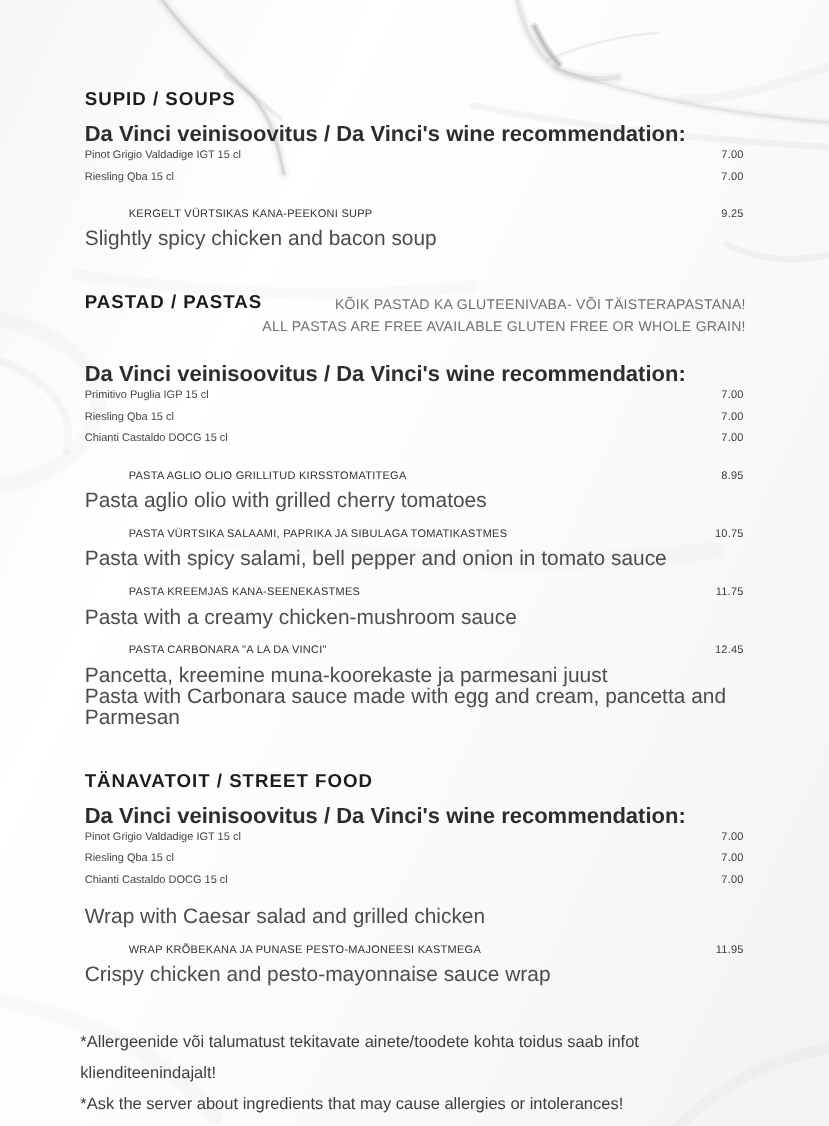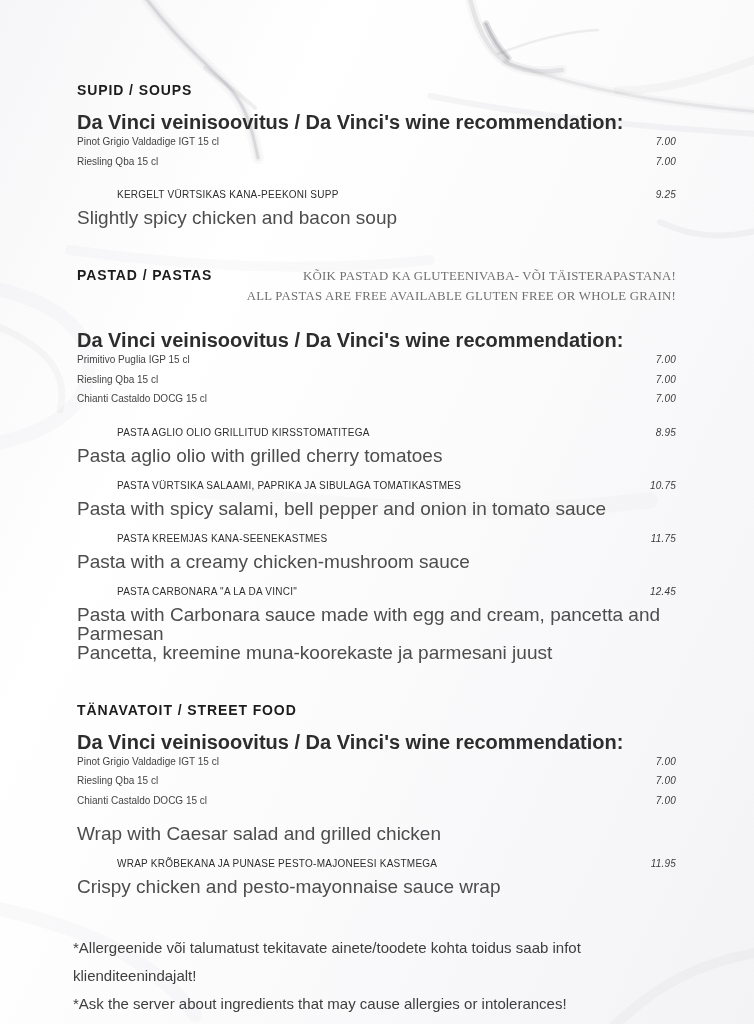--- a/index.html
+++ b/index.html
@@ -23,40 +23,39 @@
     padding: 80px 78px 0 77px;
     color: #3f3f3f;
   }
   .menu-section { margin-bottom: 38px; }
   .section-header {
     display: flex; justify-content: space-between; align-items: flex-start;
     margin-bottom: 12px;
   }
   .section-header.mb-lg { margin-bottom: 24px; }
   .section-title {
-    margin: 0; font-size: 14px; font-weight: bold;
+    margin: 0; font-size: 17px; font-weight: bold;
     letter-spacing: 0.9px; color: #1c1c1c; line-height: 20px;
     white-space: nowrap;
   }
   .section-note {
     text-align: right; font-size: 12.8px; color: #707070;
     line-height: 19.5px; letter-spacing: 0.25px; margin-top: 2px;
     white-space: nowrap;
-    font-family: Liberation Serif, serif;
   }
   .wine-block { margin-bottom: 14px; }
   .wine-heading {
     font-weight: bold; font-size: 20px; color: #2d2d2d; line-height: 20px;
   }
   .row {
     display: flex; justify-content: space-between; align-items: baseline;
     font-size: 10px; line-height: 19.5px; gap: 8px; white-space: nowrap;
   }
   .wine-name { color: #444444; }
-  .price { color: #3a3a3a; letter-spacing: 0.2px; font-style: italic; }
+  .price { color: #3a3a3a; letter-spacing: 0.2px; }
   .dish { margin-bottom: 11px; }
   .dish .row { line-height: 20px; }
   .dish-name { color: #2e2e2e; letter-spacing: 0.25px; margin-left: 40px; }
   .dish-desc {
     font-size: 19px; color: #4d4d4d; line-height: 19px; margin-top: 3px;
   }
   .dish-desc + .dish-desc { margin-top: 0; }
   .footer {
     margin-top: 22px; margin-left: -4px;
     font-size: 15px; color: #3e3e3e; line-height: 28px;
@@ -166,22 +165,22 @@
           <span class="dish-name">PASTA KREEMJAS KANA-SEENEKASTMES</span>
           <span class="price">11.75</span>
         </div>
         <div class="dish-desc">Pasta with a creamy chicken-mushroom sauce</div>
       </article>
       <article class="dish">
         <div class="row">
           <span class="dish-name">PASTA CARBONARA "A LA DA VINCI"</span>
           <span class="price">12.45</span>
         </div>
+        <div class="dish-desc">Pancetta, kreemine muna-koorekaste ja parmesani juust</div>
         <div class="dish-desc">Pasta with Carbonara sauce made with egg and cream, pancetta and Parmesan</div>
-        <div class="dish-desc">Pancetta, kreemine muna-koorekaste ja parmesani juust</div>
       </article>
     </section>
 
     <section class="menu-section">
       <div class="section-header">
         <h2 class="section-title">TÄNAVATOIT / STREET FOOD</h2>
       </div>
       <div class="wine-block">
         <div class="wine-heading">Da Vinci veinisoovitus / Da Vinci's wine recommendation:</div>
         <div class="row">

